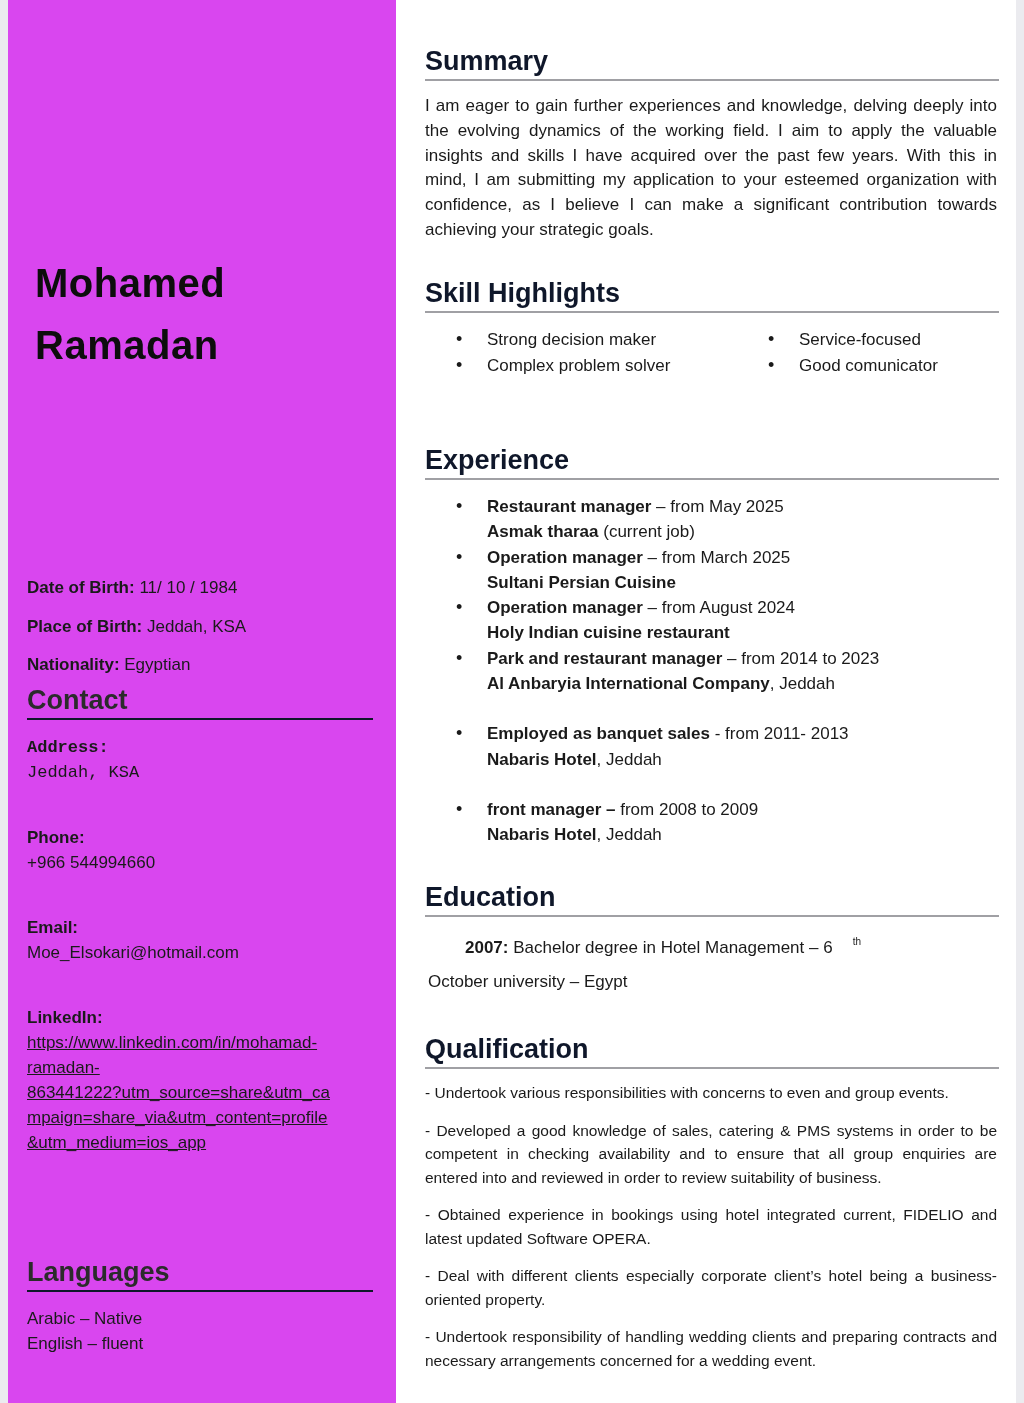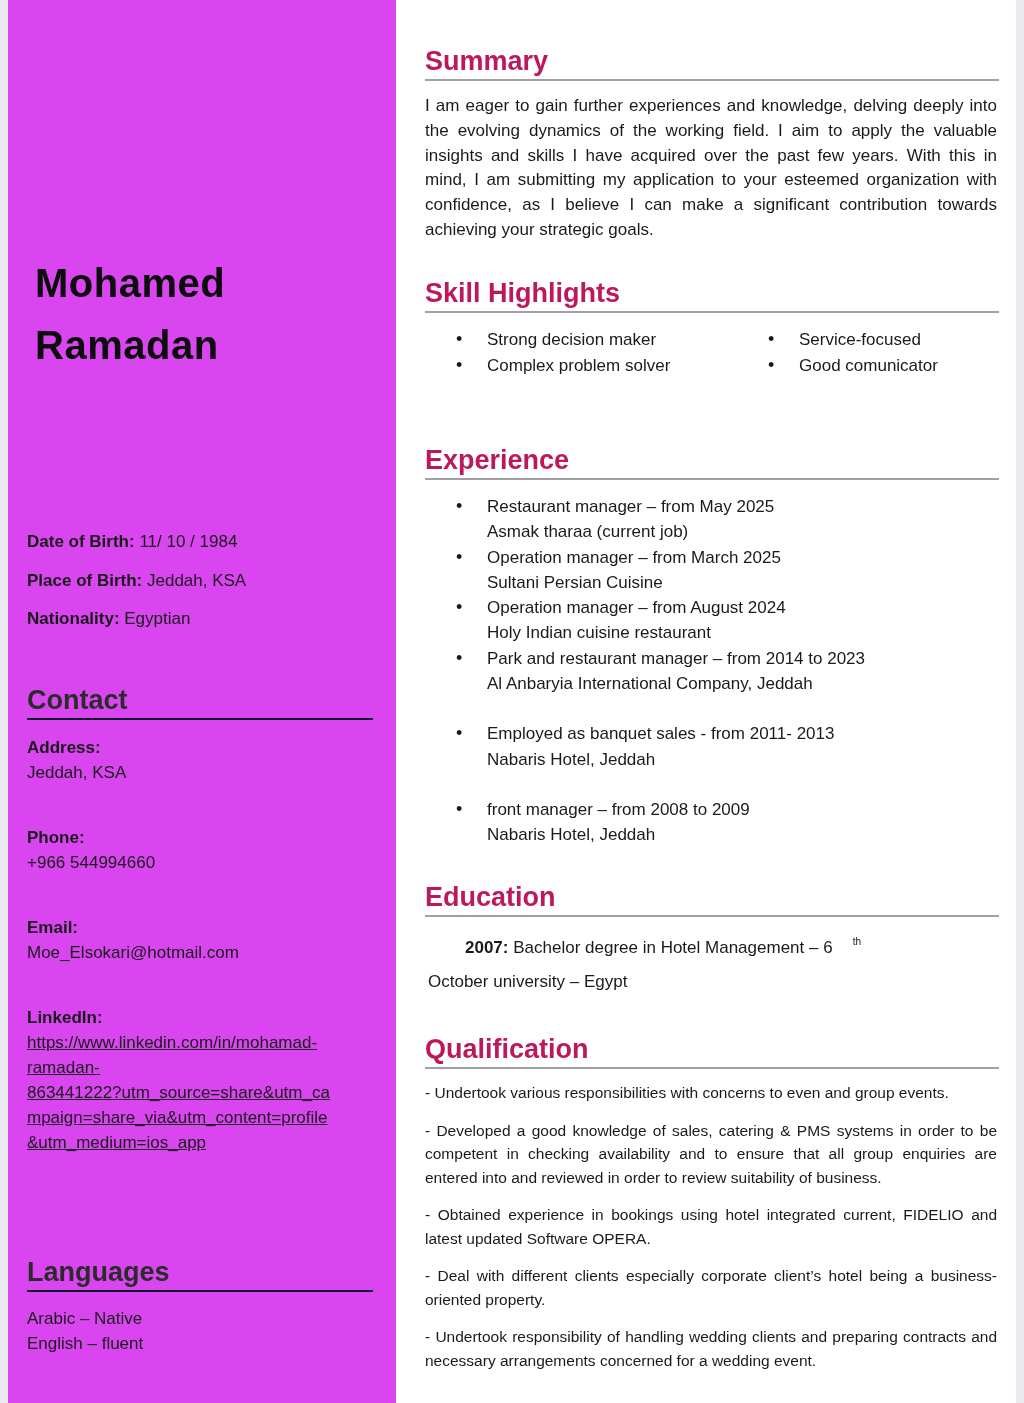--- a/index.html
+++ b/index.html
@@ -16,52 +16,52 @@
   .sidebar {
     position:absolute; left:0; top:0; width:388px; height:1403px;
     background:#d946ef;
   }
   .name {
     position:absolute; left:27px; top:252px;
     font-family:"Liberation Sans", sans-serif; font-weight:bold;
     font-size:40px; line-height:62px; color:#0d0d0d; letter-spacing:0.5px;
   }
   .name div { white-space:nowrap; }
-  .bio { position:absolute; left:19px; top:529px; font-size:17px; }
+  .bio { position:absolute; left:19px; top:575px; font-size:17px; }
   .bio .row { height:38.5px; line-height:26px; }
   .bio b { font-weight:bold; }
   .side-head {
     position:absolute; left:19px; width:346px;
     font-weight:bold; font-size:27px; color:#2b2b2b;
     border-bottom:2px solid #0f172a; padding-bottom:2px; line-height:32px;
   }
   .contact { position:absolute; left:19px; font-size:17px; line-height:25px; width:350px; }
   .contact .lbl { font-weight:bold; }
   .contact a { color:#1a1a1a; text-decoration:underline; word-break:break-all; display:block; width:345px; }
   .langs { position:absolute; left:19px; top:1306px; font-size:17px; line-height:25px; }
 
   .main { position:absolute; left:417px; top:0; width:574px; }
   .sec-head {
     position:absolute; left:0; width:574px;
-    font-weight:bold; font-size:27px; color:#be185d;
+    font-weight:bold; font-size:27px; color:#0f172a;
     border-bottom:2px solid #a0a0a4; line-height:34px; padding-bottom:1px;
   }
   .para {
     position:absolute; left:0; width:572px;
     font-size:17px; line-height:24.8px; text-align:justify;
   }
   .skills { position:absolute; left:0; top:327px; width:574px; font-size:17px; line-height:25.5px; }
   .skills ul { list-style:none; margin:0; padding:0; position:absolute; top:0; }
   .skills li { position:relative; padding-left:62px; white-space:nowrap; }
   .skills li::before { content:"\2022"; position:absolute; left:31px; font-size:18px; }
   .exp { position:absolute; left:0; top:494px; width:574px; font-size:17px; line-height:25.3px; }
   .exp .item { position:relative; padding-left:62px; }
   .exp .item::before { content:"\2022"; position:absolute; left:31px; font-size:18px; }
   .exp .gap { height:25px; }
-  .exp b { font-weight:normal; }
+  .exp b { font-weight:bold; }
   .edu { position:absolute; left:0; top:929px; font-size:17px; }
   .edu .l1 { padding-left:40px; line-height:26px; }
   .edu .l2 { padding-left:3px; margin-top:8px; line-height:26px; }
   .edu sup { font-size:10px; vertical-align:8px;padding-left:20px; }
   .qual { position:absolute; left:0; top:1081px; width:572px; font-size:15.5px; line-height:23.5px; }
   .qual p { margin:0 0 14px 0; text-align:justify; }
 </style>
 </head>
 <body>
 
@@ -73,21 +73,21 @@
     </div>
 
     <div class="bio">
       <div class="row"><b>Date of Birth:</b><span> 11/ 10 / 1984</span></div>
       <div class="row"><b>Place of Birth:</b><span> Jeddah, KSA</span></div>
       <div class="row"><b>Nationality:</b><span> Egyptian</span></div>
     </div>
 
     <div class="side-head" style="top:684px;">Contact</div>
 
-    <div class="contact" style="top:735px;">
+    <div class="contact" style="top:735px;font-family:Liberation Mono, monospace;">
       <div class="lbl">Address:</div>
       <div>Jeddah, KSA</div>
     </div>
     <div class="contact" style="top:825px;">
       <div class="lbl">Phone:</div>
       <div>+966 544994660</div>
     </div>
     <div class="contact" style="top:915px;">
       <div class="lbl">Email:</div>
       <div>Moe_Elsokari@hotmail.com</div>

